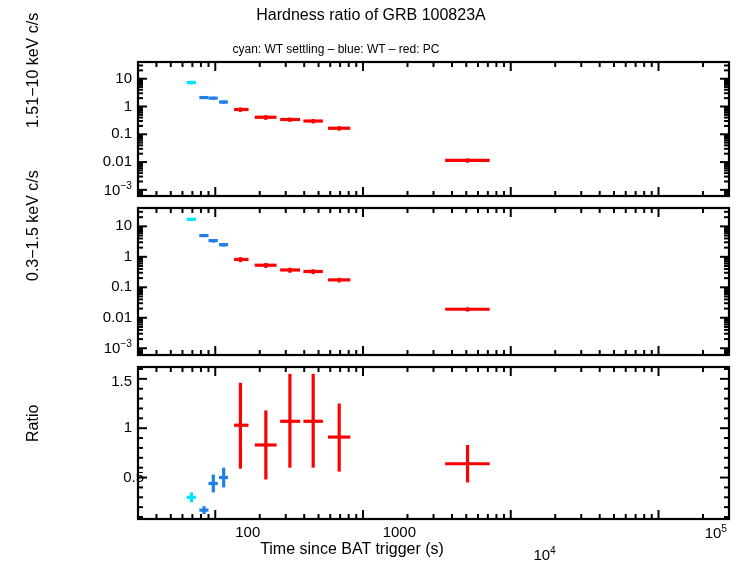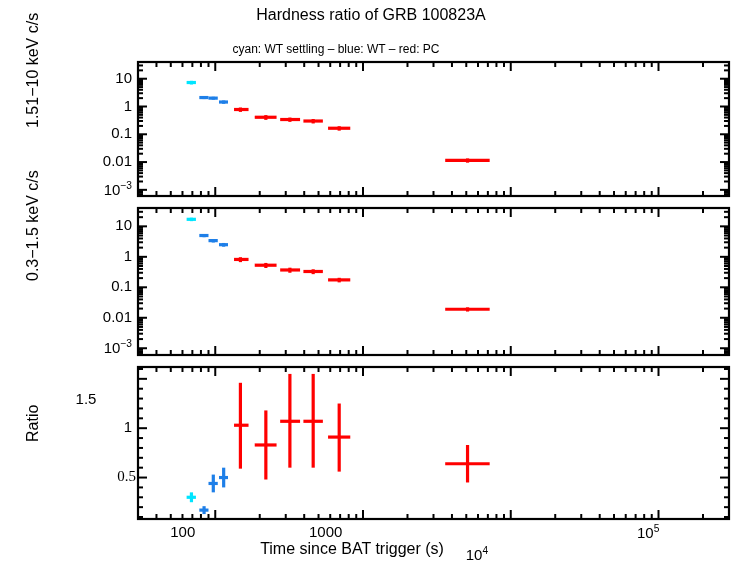--- a/index.html
+++ b/index.html
@@ -4,21 +4,21 @@
 <style>
   html,body{margin:0;padding:0;background:#ffffff;}
   body{width:742px;height:566px;position:relative;overflow:hidden;
        font-family:"Liberation Sans",sans-serif;color:#000;}
   .fig{position:absolute;left:0;top:0;width:742px;height:566px;}
   .title{position:absolute;left:0;top:6px;width:742px;text-align:center;font-size:16px;}
   .subtitle{position:absolute;left:0;top:28px;width:672px;text-align:center;font-size:12px;margin-top:14px;}
   .ylab{position:absolute;font-size:16px;transform-origin:50% 50%;white-space:nowrap;}
   .xlab{position:absolute;left:0;width:704px;text-align:center;font-size:16px;}
   .tick-lab{position:absolute;font-size:15px;text-align:right;white-space:nowrap;}
-  .xtick-lab{position:absolute;font-size:15px;text-align:left;white-space:nowrap;}
+  .xtick-lab{position:absolute;font-size:15px;text-align:right;white-space:nowrap;}
   svg{position:absolute;left:0;top:0;overflow:visible;}
   .frame{fill:none;stroke:#000;stroke-width:2.2;}
   sup{font-size:0.68em;vertical-align:super;}
 </style>
 </head>
 <body>
 
 <div class="fig">
 
   <div class="title">Hardness ratio of GRB 100823A</div>
@@ -554,21 +554,21 @@
       <div class="tick-lab" style="left: 40px; top: 68.7242px; width: 92px;">10</div>
       <div class="tick-lab" style="left: 40px; top: 96.5025px; width: 92px;">1</div>
       <div class="tick-lab" style="left: 40px; top: 124.281px; width: 92px;">0.1</div>
       <div class="tick-lab" style="left: 40px; top: 152.059px; width: 92px;">0.01</div>
       <div class="tick-lab" style="left: 40px; top: 179.837px; width: 92px;">10<sup>−3</sup></div>
       <div class="tick-lab" style="left: 40px; top: 216.347px; width: 92px;">10</div>
       <div class="tick-lab" style="left: 40px; top: 246.82px; width: 92px;">1</div>
       <div class="tick-lab" style="left: 40px; top: 277.293px; width: 92px;">0.1</div>
       <div class="tick-lab" style="left: 40px; top: 307.766px; width: 92px;">0.01</div>
       <div class="tick-lab" style="left: 40px; top: 338.24px; width: 92px;">10<sup>−3</sup></div>
-      <div class="tick-lab" style="left: 40px; top: 390px; width: 92px; text-align: center;">1.5</div>
+      <div class="tick-lab" style="left: 40px; top: 372px; width: 92px;">1.5</div>
       <div class="tick-lab" style="left: 40px; top: 418.195px; width: 92px;">1</div>
-      <div class="tick-lab" style="left: 44px; top: 467.545px; width: 92px; font-family: Liberation Serif, serif;">0.5</div>
+      <div class="tick-lab" style="left: 52px; top: 467.545px; width: 92px;">0.5</div>
       <div class="xtick-lab" style="left: 170.255px; top: 523px; width: 90px;">100</div>
-      <div class="xtick-lab" style="left: 309px; top: 523px; width: 90px;">1000</div>
+      <div class="xtick-lab" style="left: 326px; top: 523px; width: 90px;">1000</div>
       <div class="xtick-lab" style="left: 465.755px; top: 545px; width: 90px;">10<sup>4</sup></div>
       <div class="xtick-lab" style="left: 637px; top: 523px; width: 90px;">10<sup>5</sup></div>
     </div>
 </div>
 
 </body></html>

